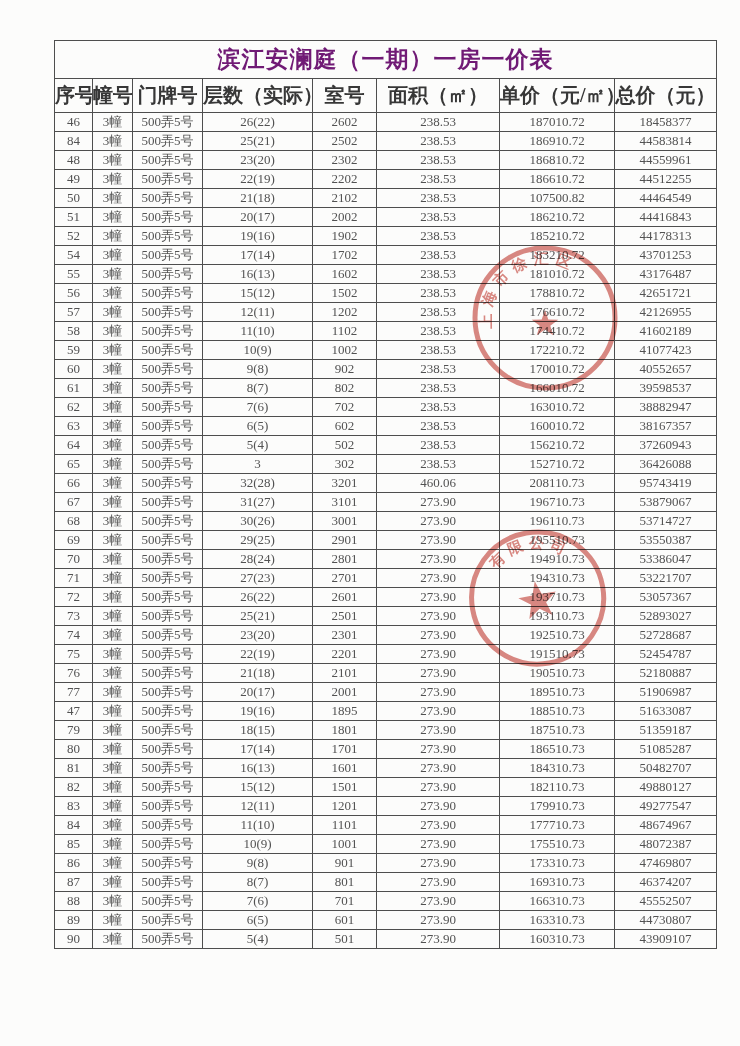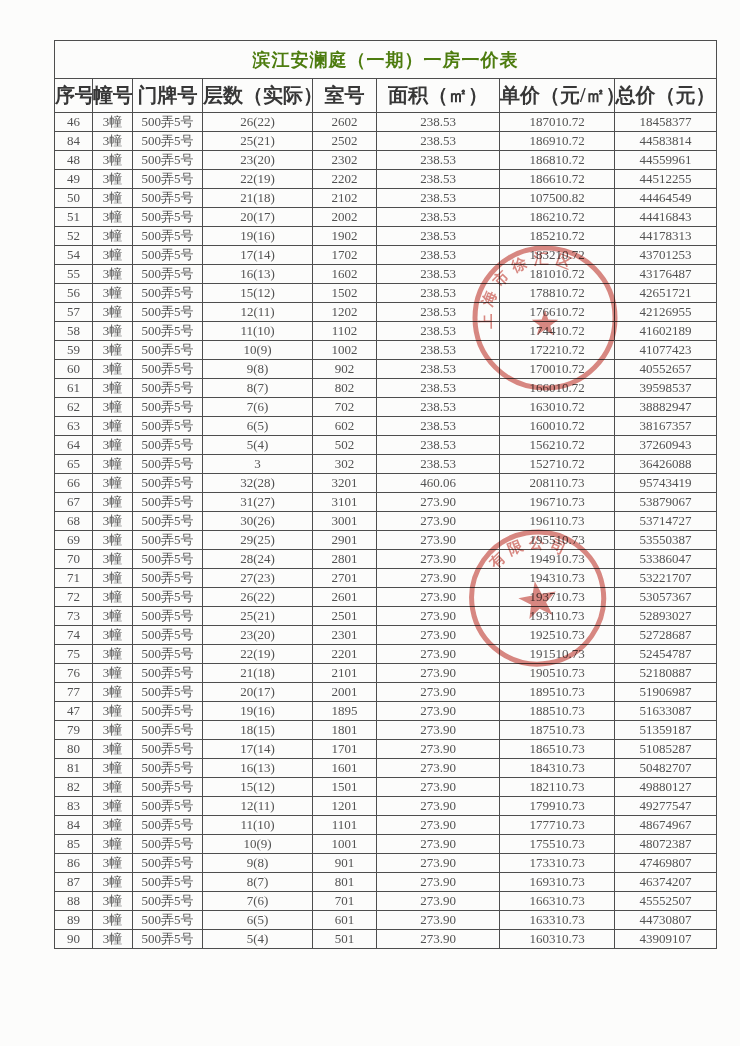--- a/index.html
+++ b/index.html
@@ -12,21 +12,21 @@
   table.price {
     position:absolute; left:54px; top:40px; width:662px;
     border-collapse:collapse; table-layout:fixed;
     background:transparent;
   }
   table.price td, table.price th {
     border:1.6px solid #4e4e4e; padding:0; text-align:center;
     overflow:hidden; white-space:nowrap; vertical-align:middle;
   }
   .title-cell {
-    height:37px; font-size:18px; font-weight:bold; color:#4d7c0f;
+    height:37px; font-size:23px; font-weight:bold; color:#701a75;
     letter-spacing:1px;
   }
   thead th {
     height:33px; font-size:20px; font-weight:600; color:#373737;
   }
   tbody td {
     height:18px; line-height:18px; font-size:13px; color:#525252;
   }
   .footer {
     position:absolute; left:0; top:1020px; width:740px;

